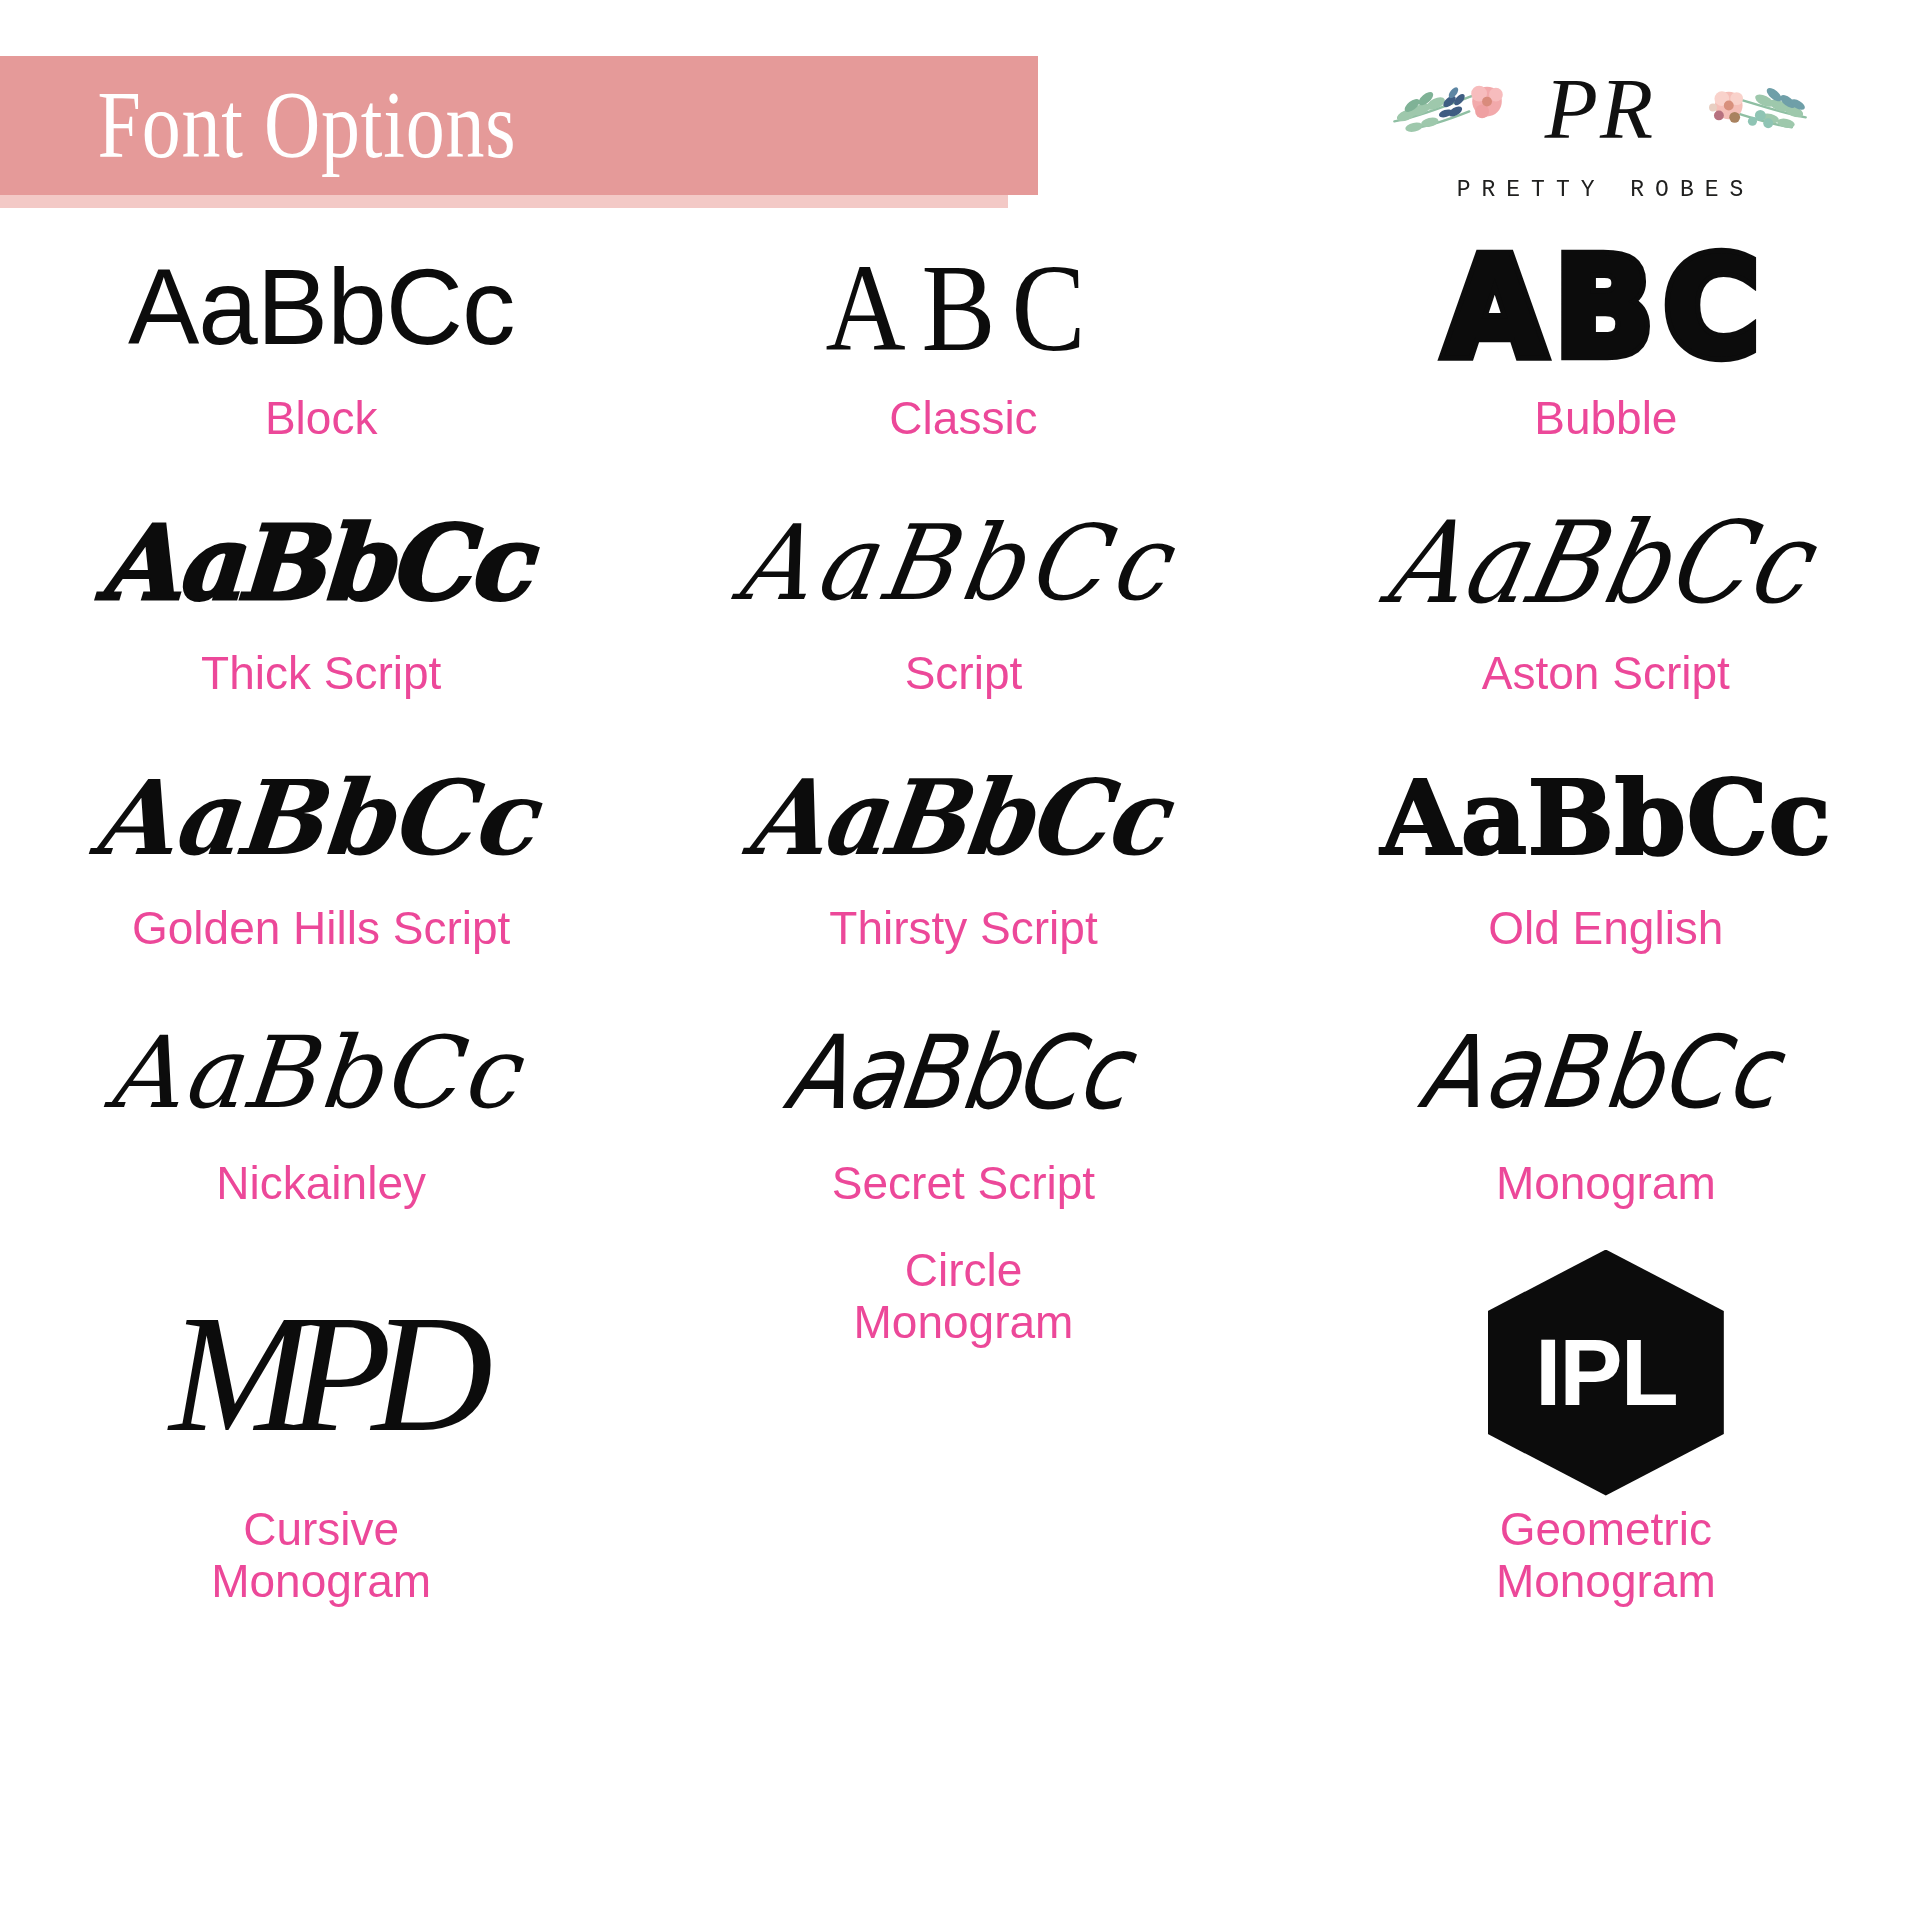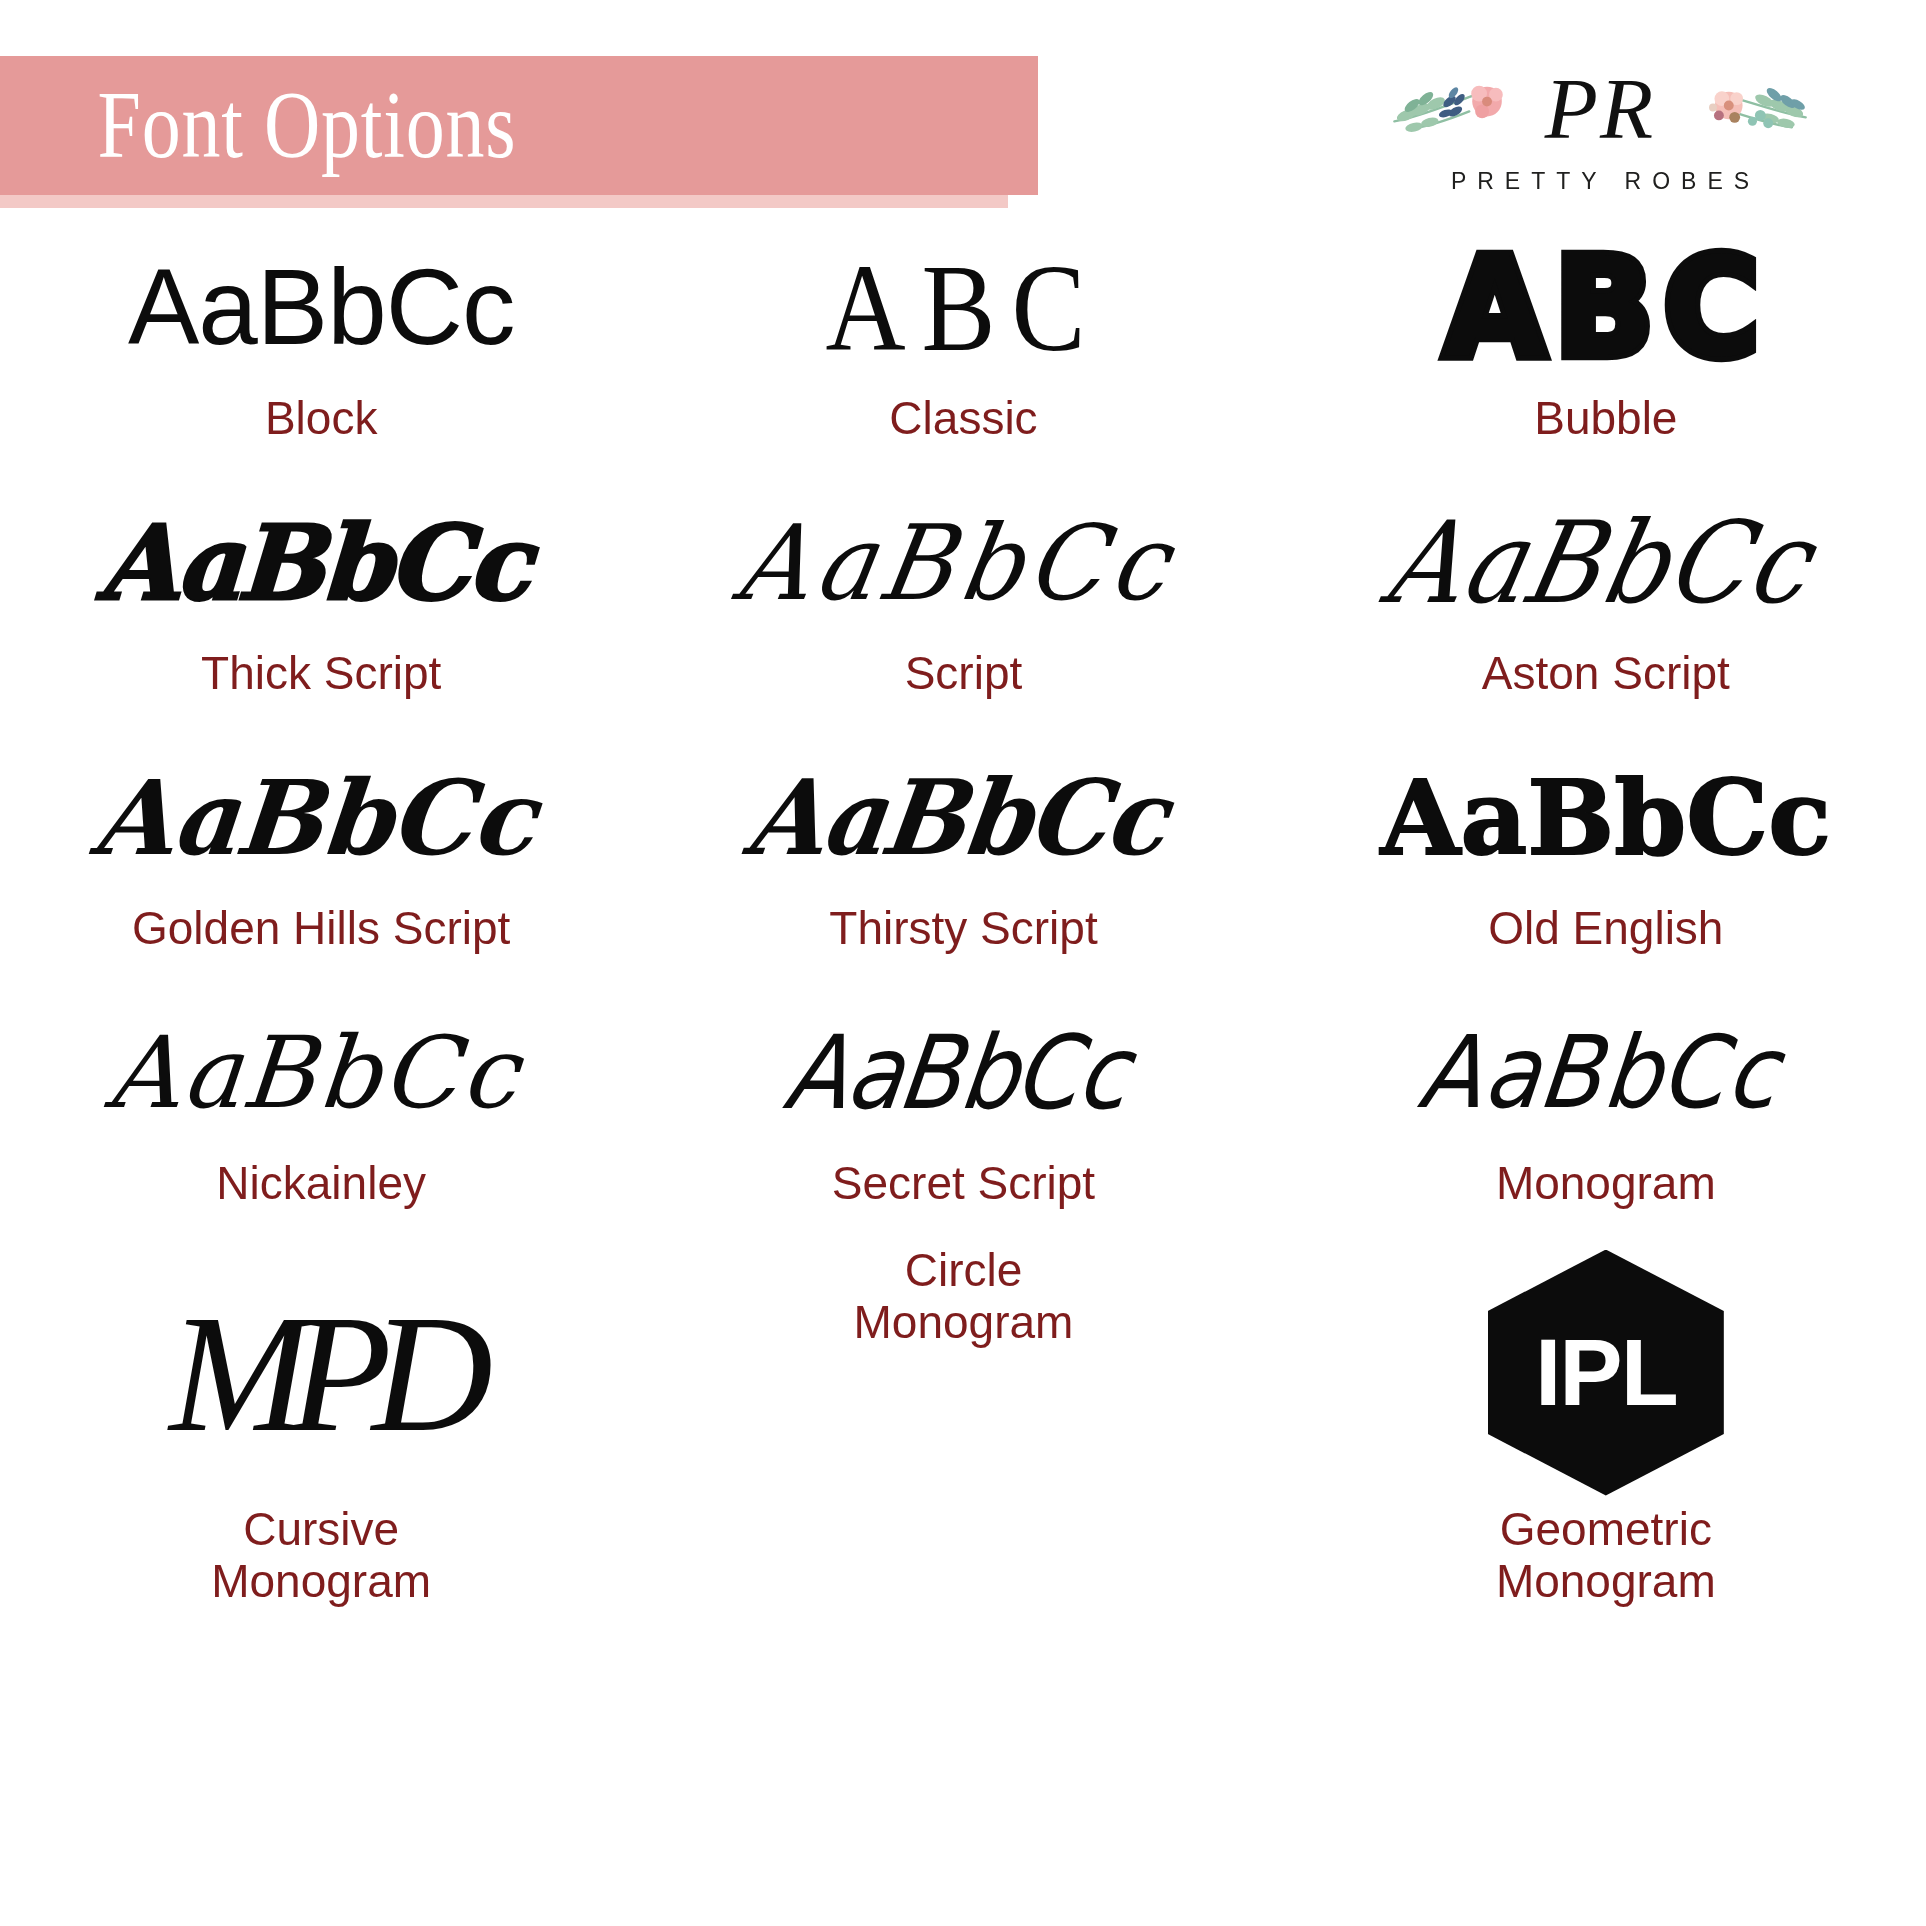--- a/index.html
+++ b/index.html
@@ -82,22 +82,22 @@
   .sprig {
     position: absolute;
     top: 18px;
     width: 129px;
     height: 71px;
     z-index: 1;
   }
   .sprig-left { left: 6px; }
   .sprig-right { right: 6px; }
   .logo-wordmark {
-    margin-top: 5px;
-    font-family: Liberation Sans, sans-serif;
+    margin-top: 14px;
+    font-family: Liberation Mono, monospace;
     font-size: 23px;
     letter-spacing: 11px;
     color: #20201f;
     text-indent: 11px;
   }
 
   
   .grid {
     position: absolute;
     left: 0;
@@ -122,21 +122,21 @@
     justify-content: center;
     color: #0c0c0c;
     line-height: 1;
     white-space: nowrap;
     height: 168px;
     width: 100%;
   }
   .label {
     font-family: "Liberation Sans", sans-serif;
     font-size: 46px;
-    color: #7f1d1d;
+    color: #ec4899;
     text-align: center;
     line-height: 1.12;
     margin-top: 2px;
   }
 
   
   .s-block {
     font-family: "Liberation Sans", sans-serif;
     font-size: 107px;
     font-weight: 500;

